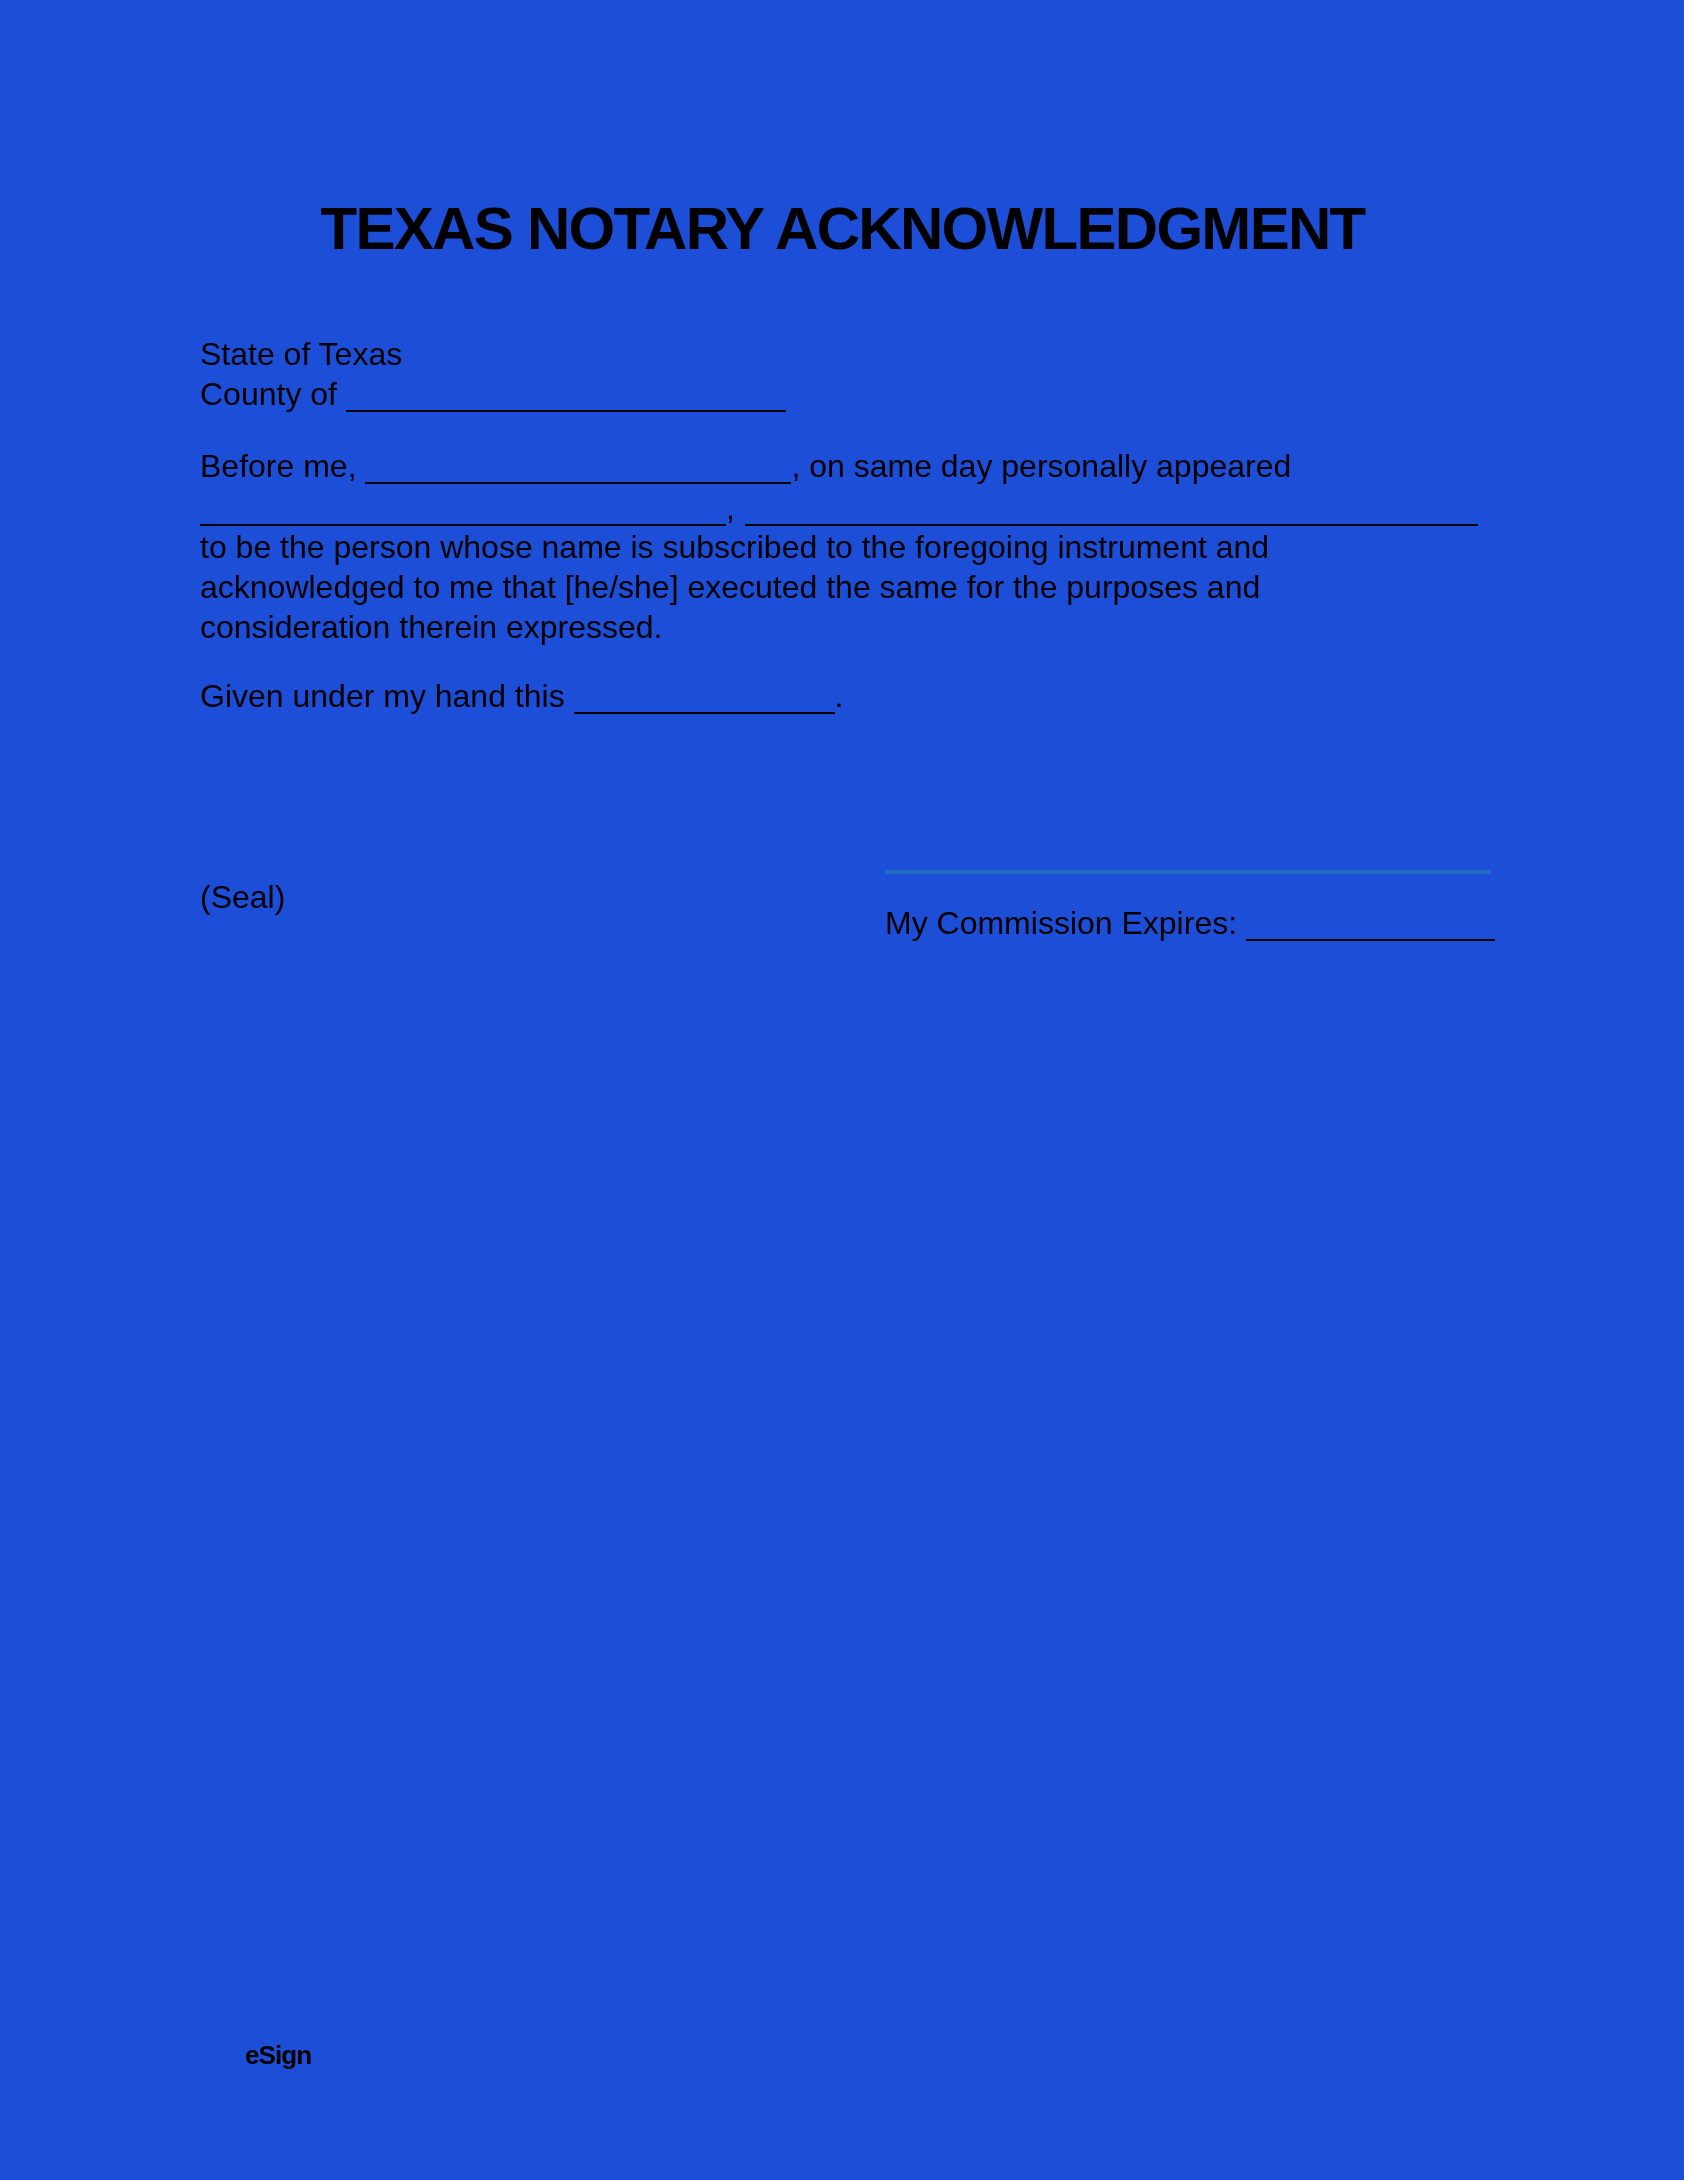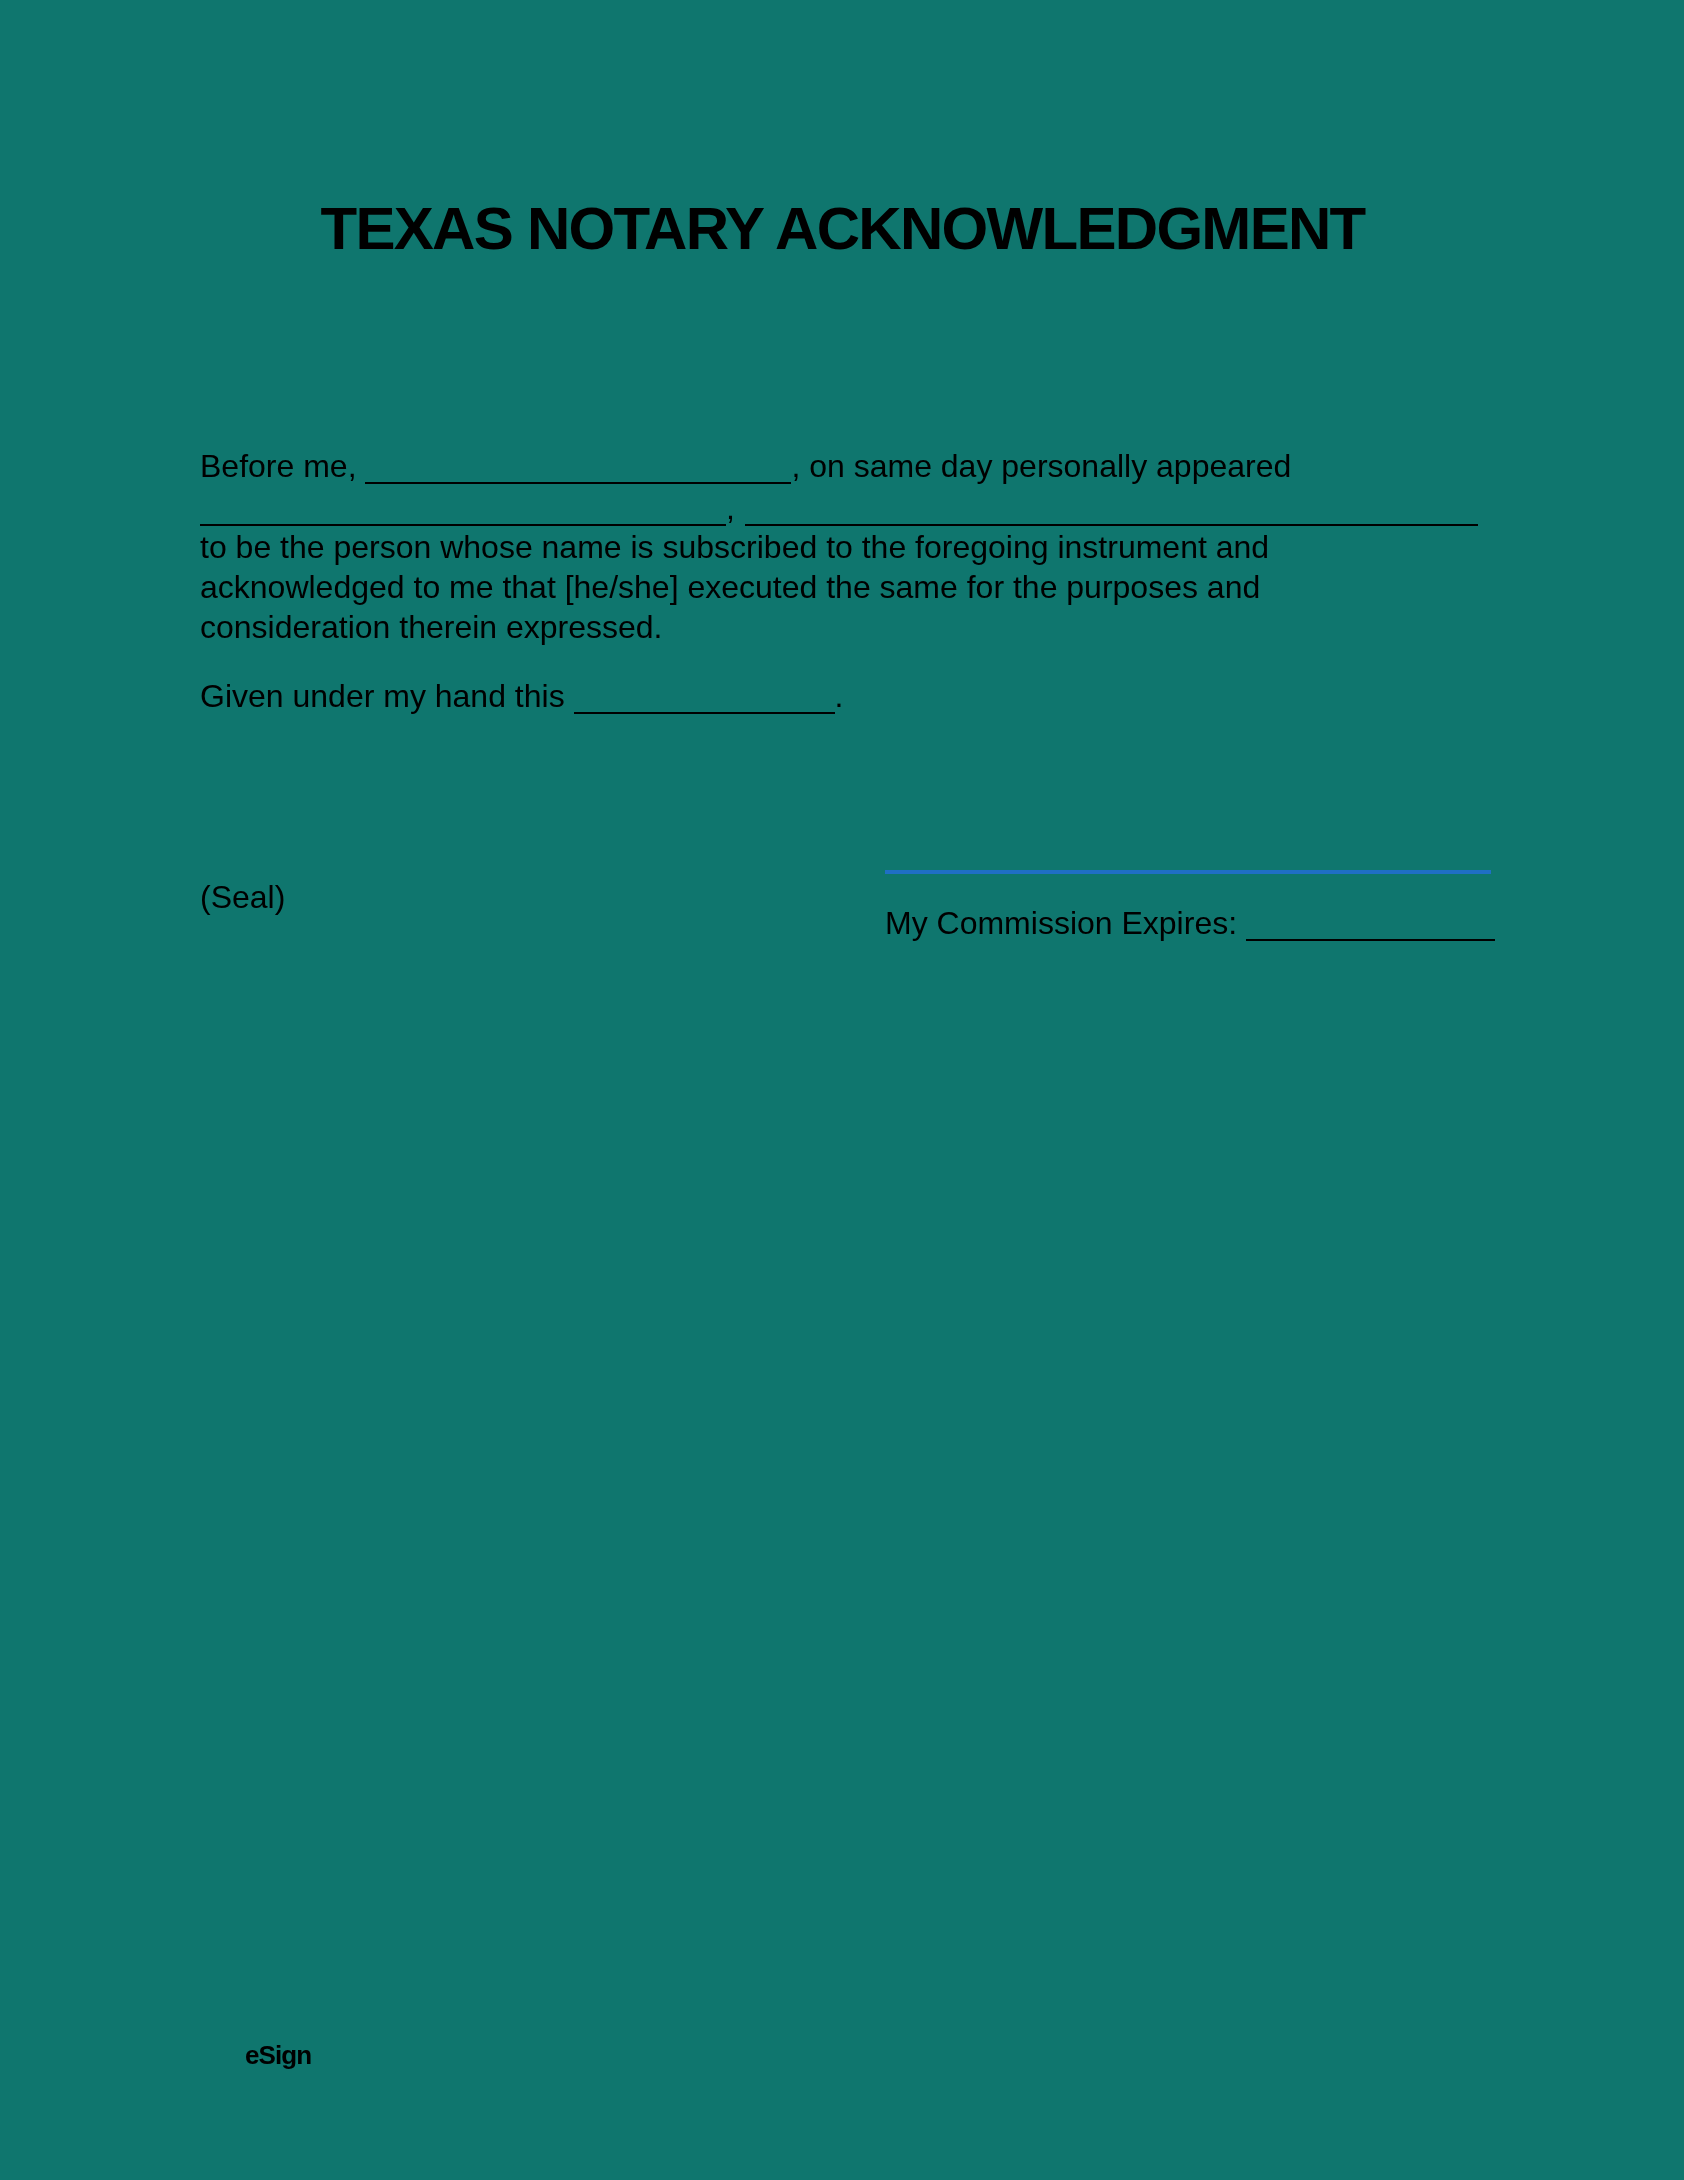--- a/index.html
+++ b/index.html
@@ -4,21 +4,21 @@
 <style>
   html, body {
     margin: 0;
     padding: 0;
     background: #ffffff;
   }
   .page {
     position: relative;
     width: 1685px;
     height: 2181px;
-    background: #0f766e;
+    background: #1d4ed8;
     color: #000000;
     font-family: "Liberation Sans", sans-serif;
     font-size: 32px;
     overflow: hidden;
   }
   .abs { position: absolute; }
 
   .title {
     left: 0;
     right: 0;
@@ -67,20 +67,26 @@
   .notary-title { margin-top: 8.5px; line-height: 40px; }
   .commission   { margin-top: 29px; line-height: 40px; white-space: nowrap; }
 </style>
 </head>
 <body>
 
 <div class="page">
 
   <h1 class="abs title">TEXAS NOTARY ACKNOWLEDGMENT</h1>
 
+  <div class="abs venue-block">
+    <div>State of Texas</div>
+    <div><span>County of</span>
+      <span class="blank w-county"></span>
+    </div>
+  </div>
 
   <div class="abs before-line"><span>Before me,</span>
     <span class="blank w-notary-name"></span><span>, on same day personally appeared</span>
   </div>
 
   <div class="abs appeared-line"><span class="blank w-appeared-1"></span><span>,</span><span class="blank w-appeared-2"></span>
   </div>
 
   <div class="abs given-line"><span>Given under my hand this</span>
     <span class="blank w-given-date"></span><span>.</span>

